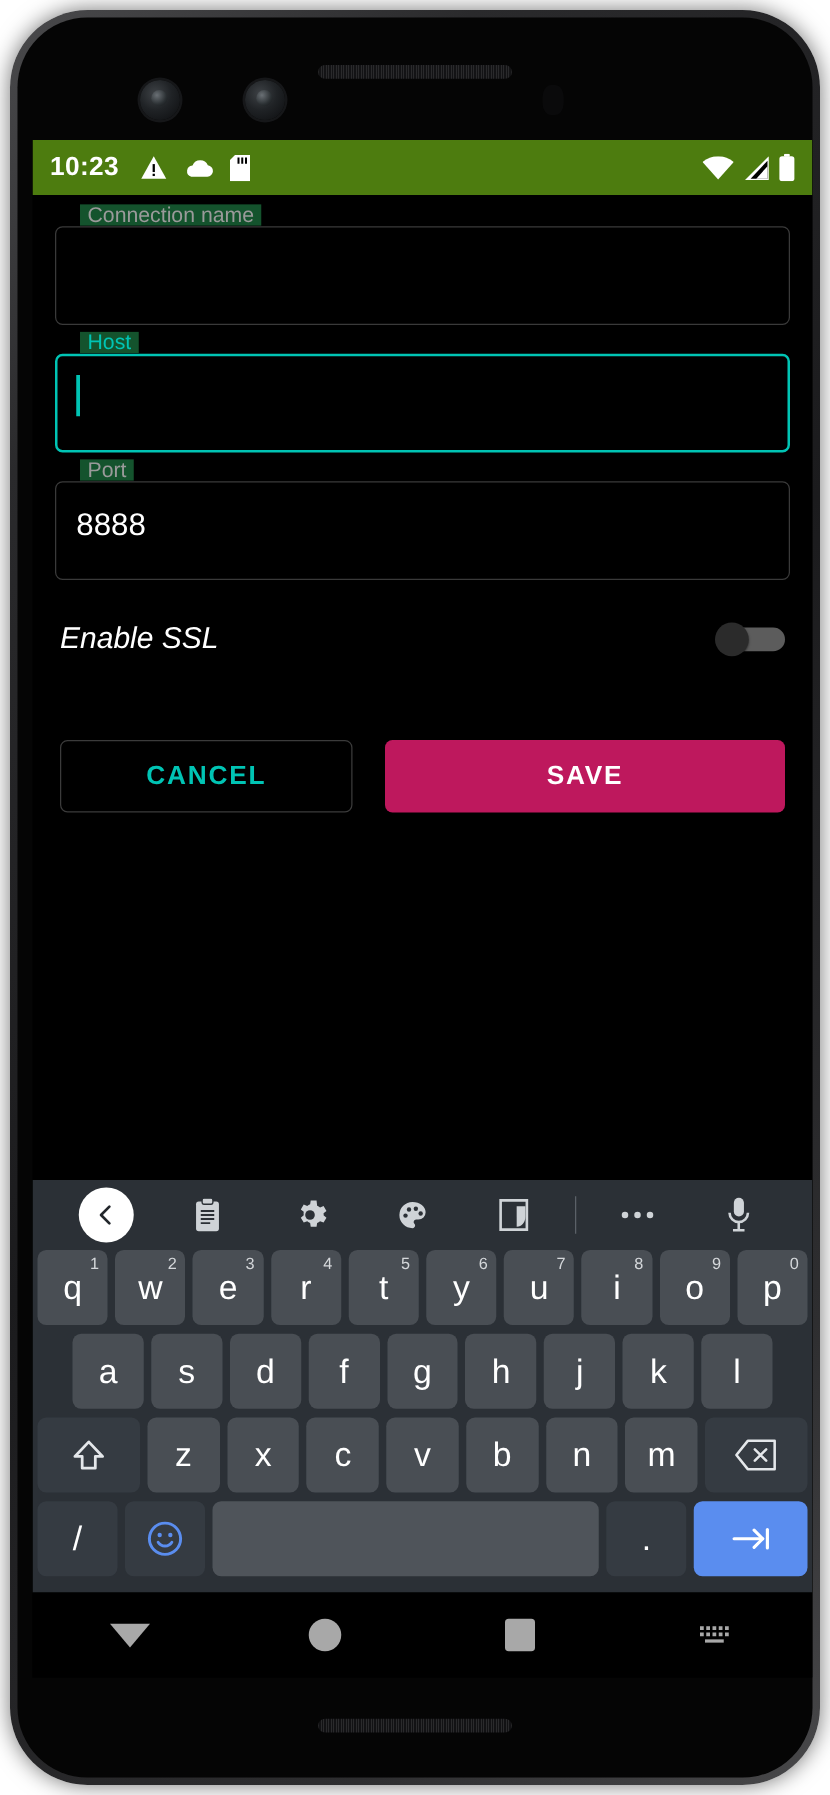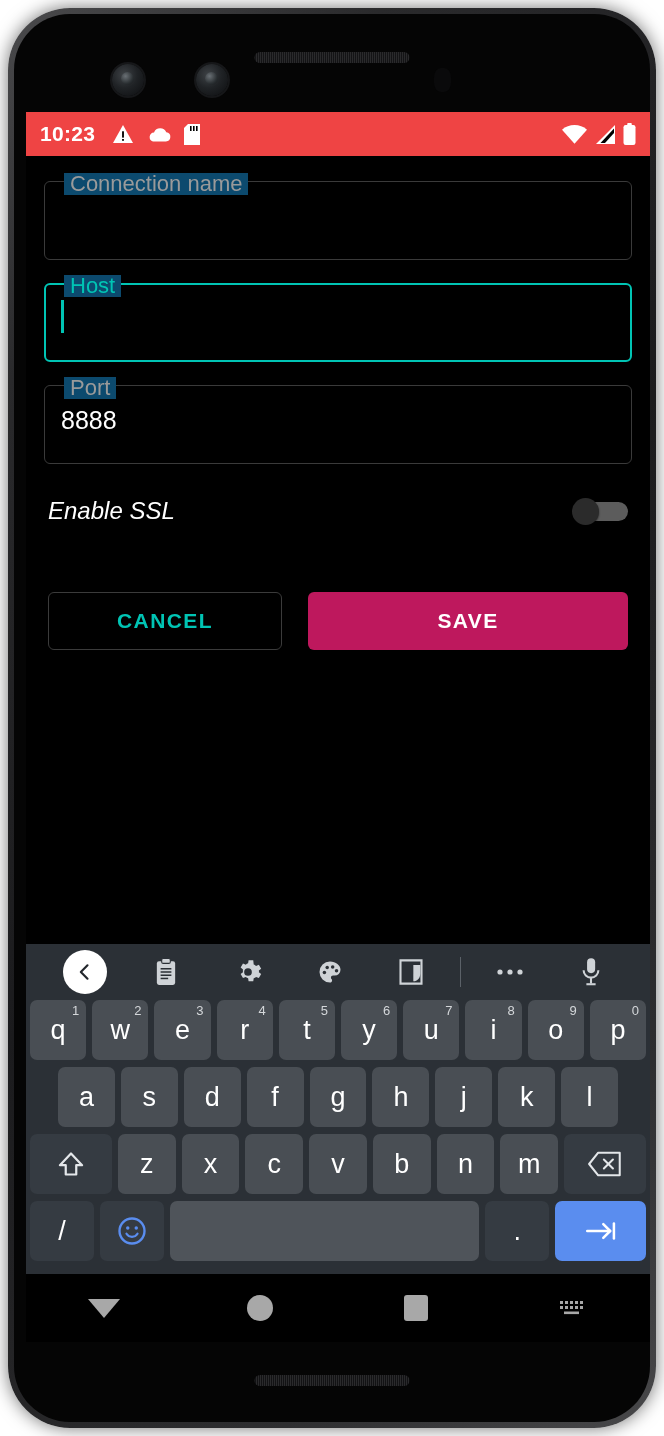--- a/index.html
+++ b/index.html
@@ -59,21 +59,21 @@
   #screen {
     position: absolute; left: 12px; top: 98px;
     width: 624px; height: 1230px;
     background: #000;
     overflow: hidden;
   }
 
   
   #status-bar {
     height: 44px; display: flex; align-items: center;
-    padding: 0 14px; background: #ef4444; color: #fff;
+    padding: 0 14px; background: #4d7c0f; color: #fff;
   }
   #status-time { font-size: 21px; font-weight: 700; letter-spacing: .3px; }
   #status-left-icons { display:flex; align-items:center; gap: 13px; margin-left: 17px; }
   #status-right-icons { margin-left:auto; display:flex; align-items:center; gap: 7px; }
   .sbicon { display:block; }
 
   
   #app-bar {
     height: 86px; background: #00ACAC;
     display:flex; align-items:center; padding: 0 22px;
@@ -94,23 +94,23 @@
     margin-bottom: 14px;
     height: 88px;
     border-radius: 6px;
   }
   .field .box {
     position:absolute; inset: 9px 0 0 0;
     border: 1px solid #3a3a3a; border-radius: 6px;
   }
   .field.focused .box { border: 2px solid #00C4B4; }
   .field .legend {
-    position: absolute; left: 20px; top: 12px; transform: translateY(-50%);
-    background: #0c4a6e; padding: 0 6px;
-    font-size: 22px; color: #9a9a9a; line-height: 1;
+    position: absolute; left: 20px; top: 0; transform: translateY(-50%);
+    background: #14532d; padding: 0 6px;
+    font-size: 17px; color: #9a9a9a; line-height: 1;
     z-index: 2;
   }
   .field.focused .legend { color: #00C4B4; }
   .field .value {
     position:absolute; left: 17px; top: 32px;
     font-size: 25px; color: #fff; line-height: 1;
   }
   .field .placeholder {
     position:absolute; left: 19px; top: 32px;
     font-size: 25px; color: #8d8d8d; line-height: 1;

